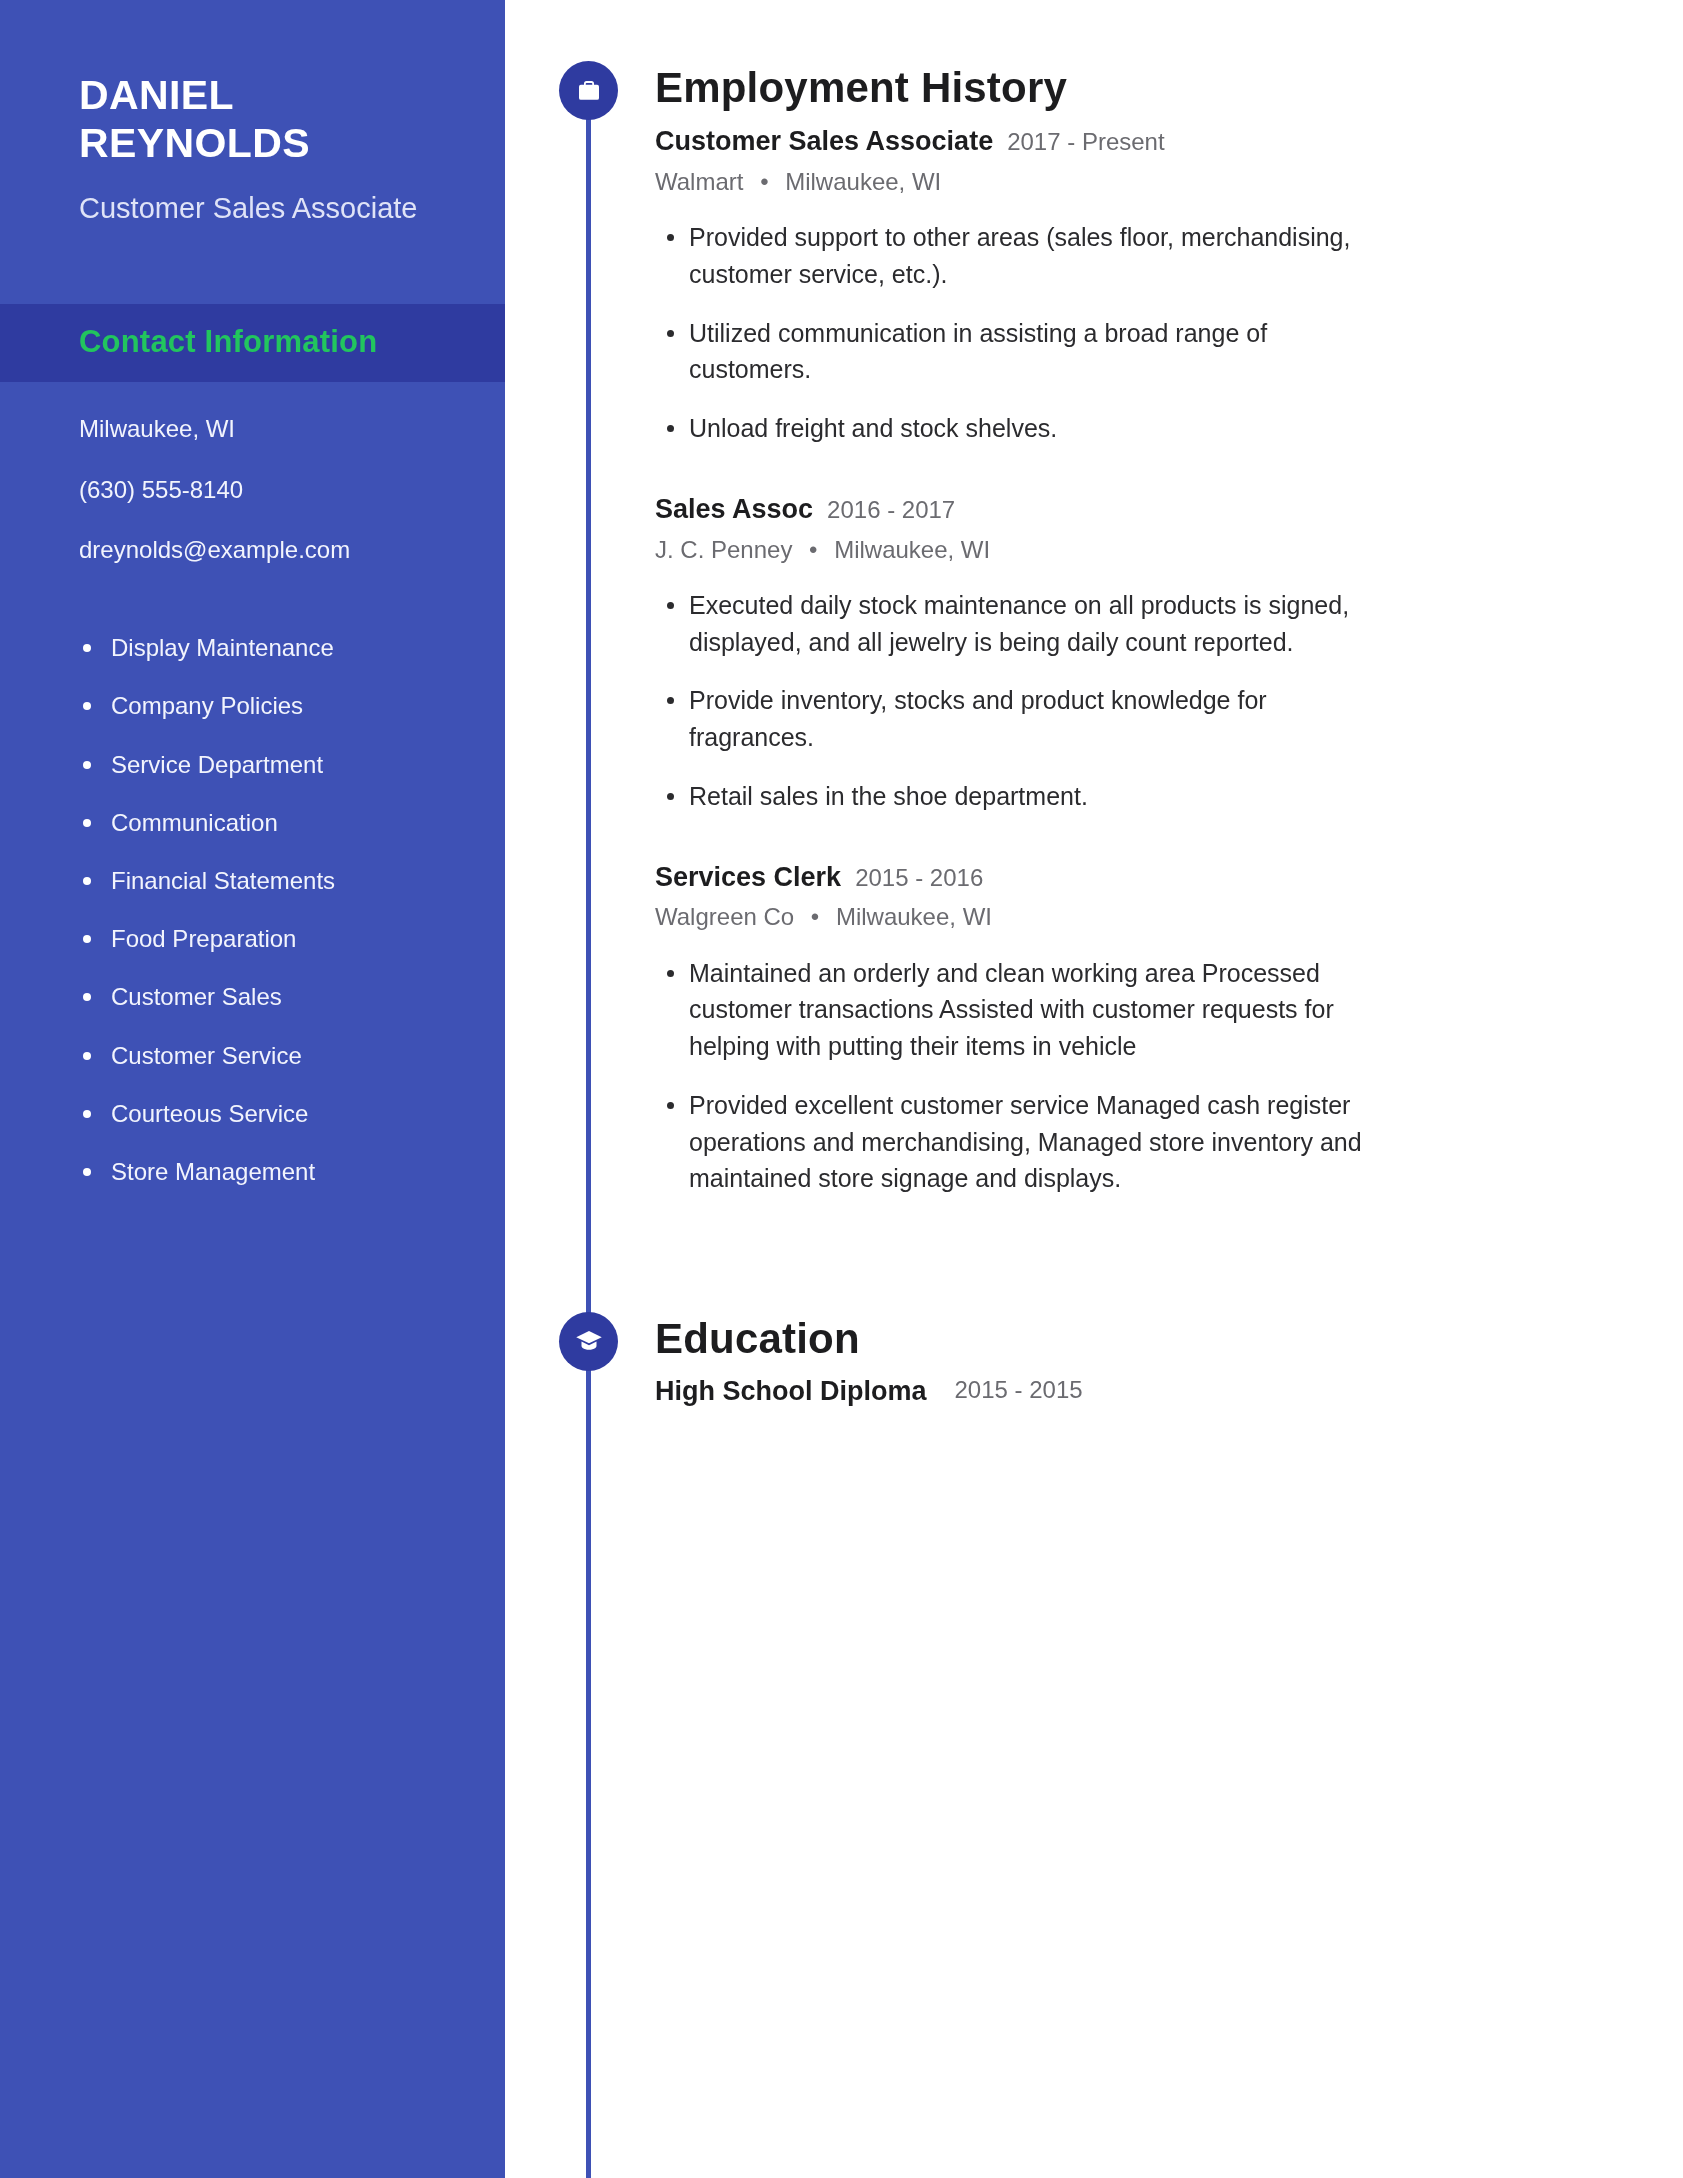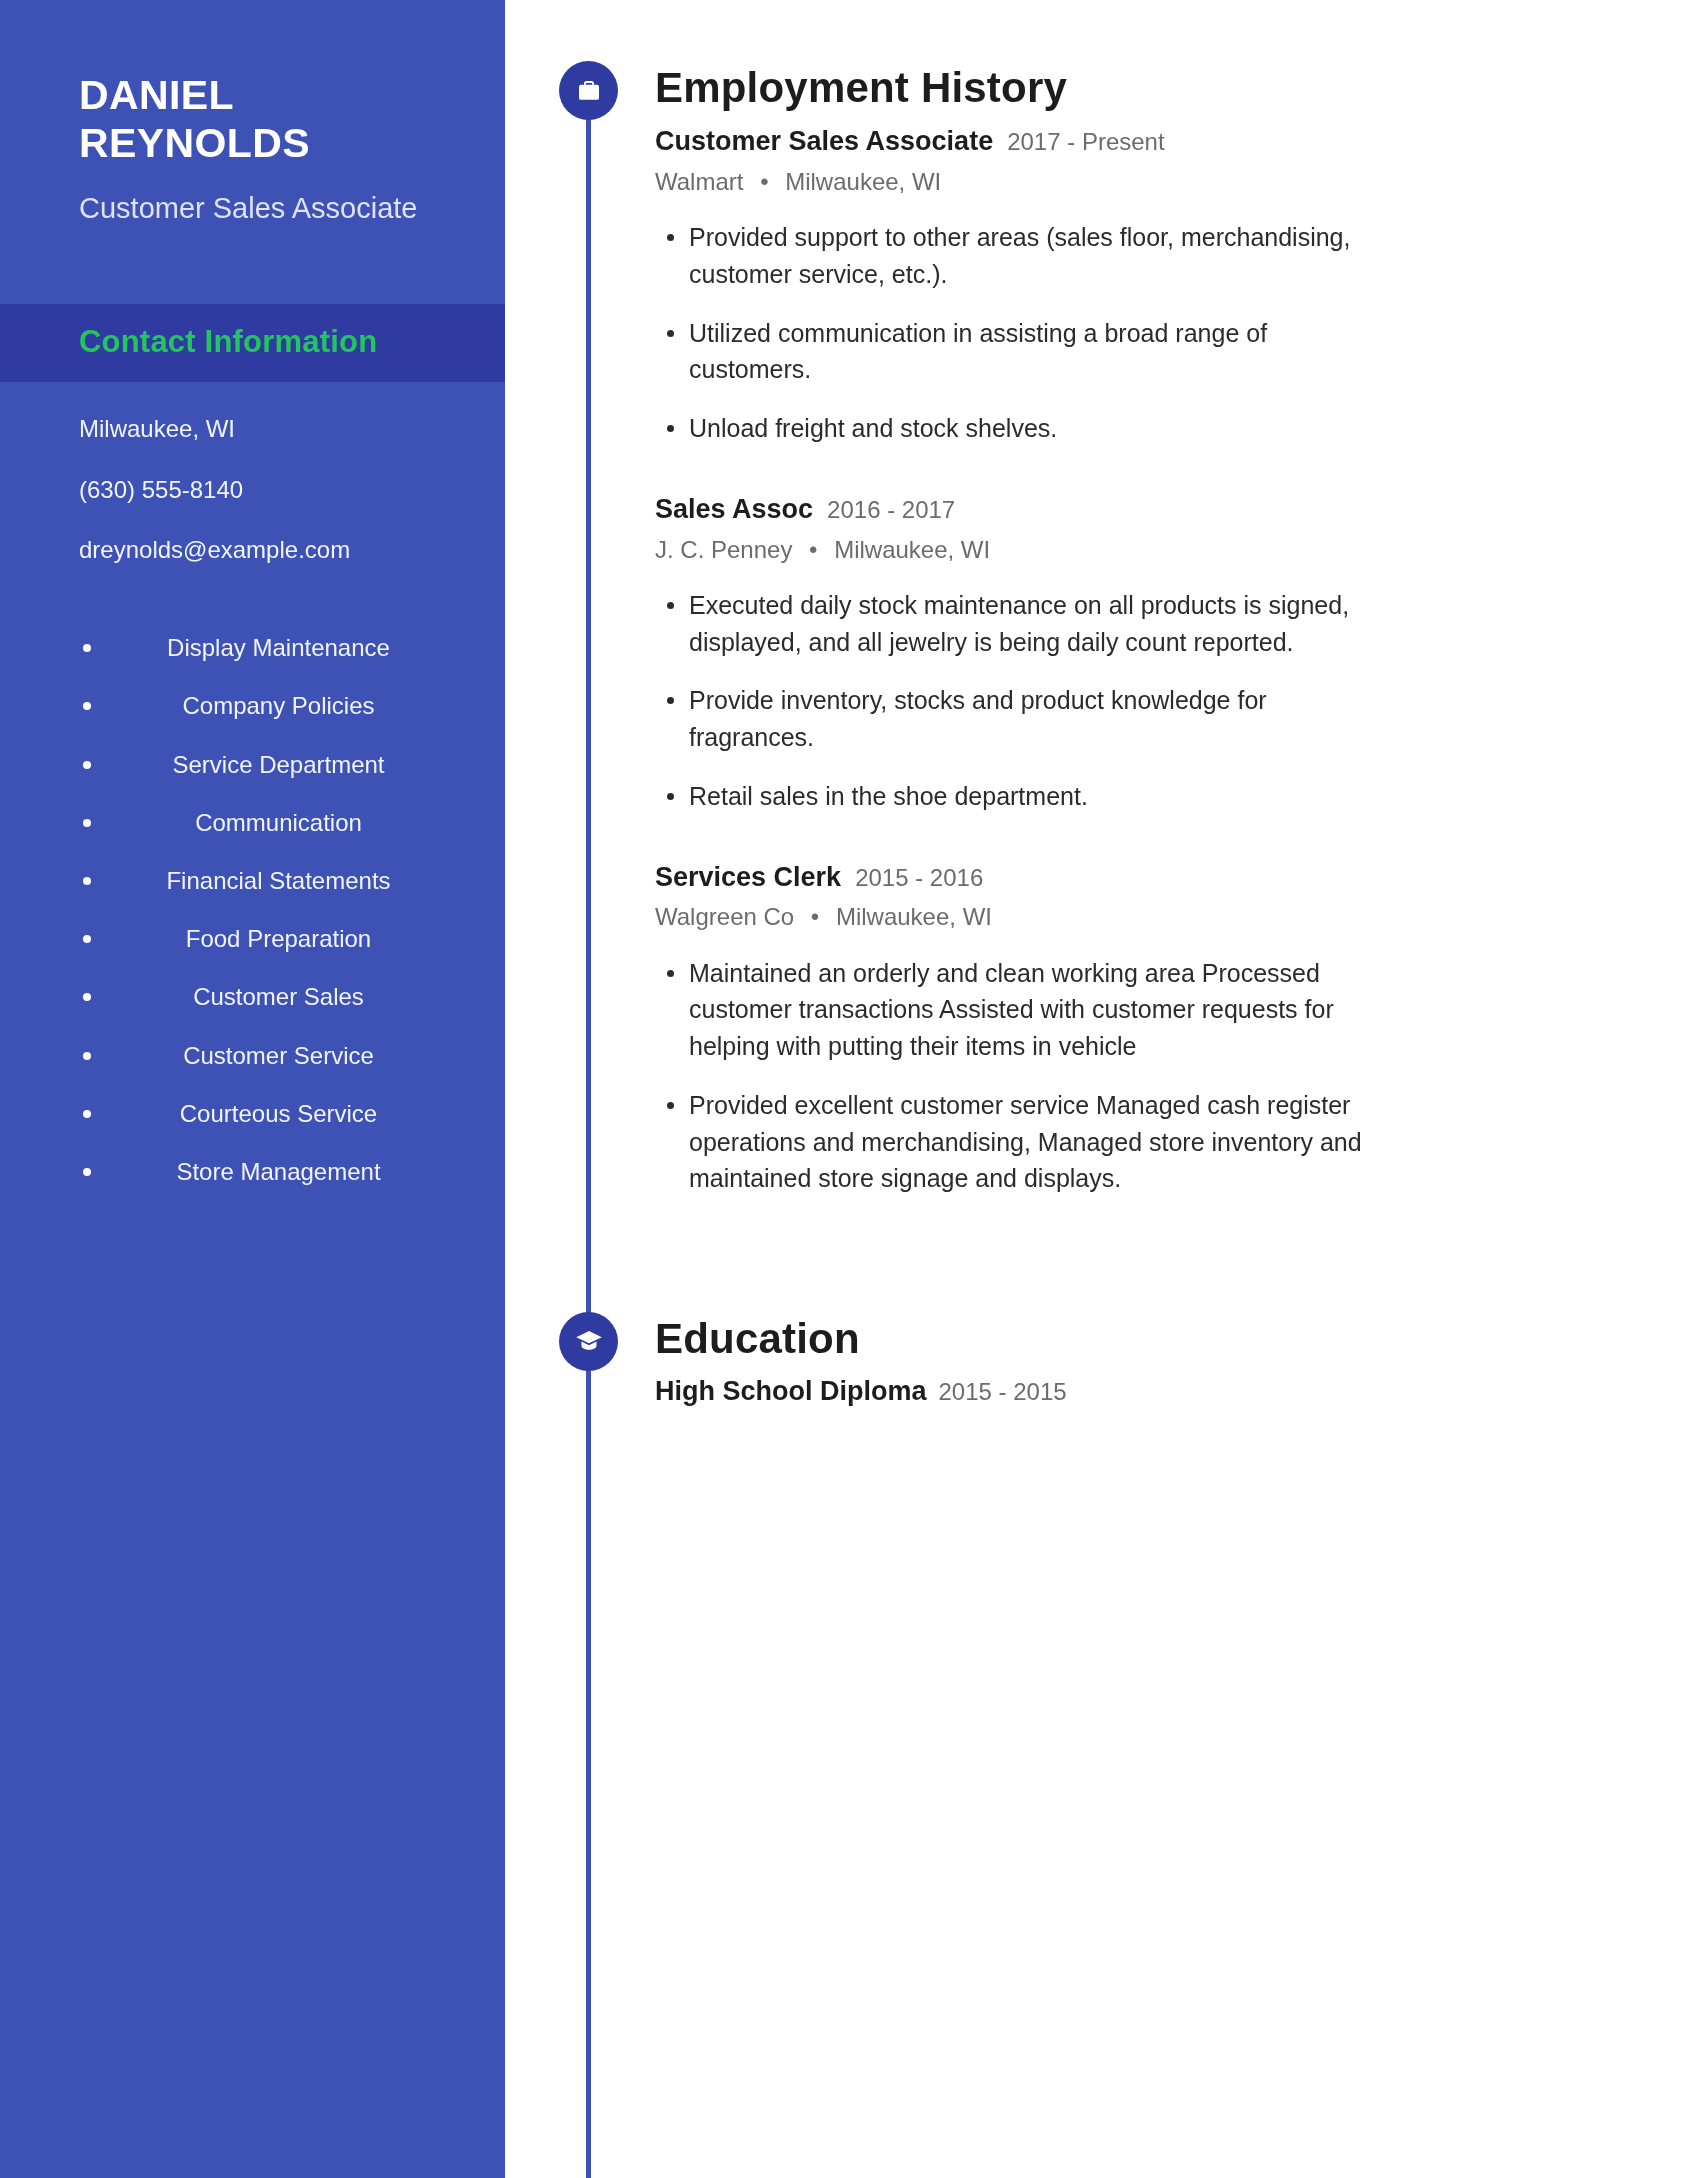--- a/index.html
+++ b/index.html
@@ -76,21 +76,20 @@
     font-size: 24px;
     line-height: 1.45;
     color: #f2f4fd;
     margin-bottom: 26px;
     word-break: break-word;
   }
   .contact-line:last-child { margin-bottom: 4px; }
 
   .skills-body {
     padding: 26px 59px 40px 75px;
-    text-align: center;
   }
   ul.skills-list {
     margin: 0;
     padding: 0 0 0 32px;
     list-style: none;
   }
   ul.skills-list li {
     position: relative;
     font-size: 24px;
     line-height: 1.3;
@@ -215,23 +214,23 @@
     left: -22px;
     top: 15px;
     width: 7px;
     height: 7px;
     border-radius: 50%;
     background: #2b2b2e;
   }
 
   .edu-entry-head {
     display: flex;
-    align-items: center;
+    align-items: flex-start;
     flex-wrap: wrap;
-    gap: 12px;
+    gap: 28px;
   }
   .edu-degree {
     font-size: 27px;
     font-weight: 700;
     color: #1d1d1f;
   }
   .edu-dates {
     font-size: 24px;
     color: #6b6b70;
   }

